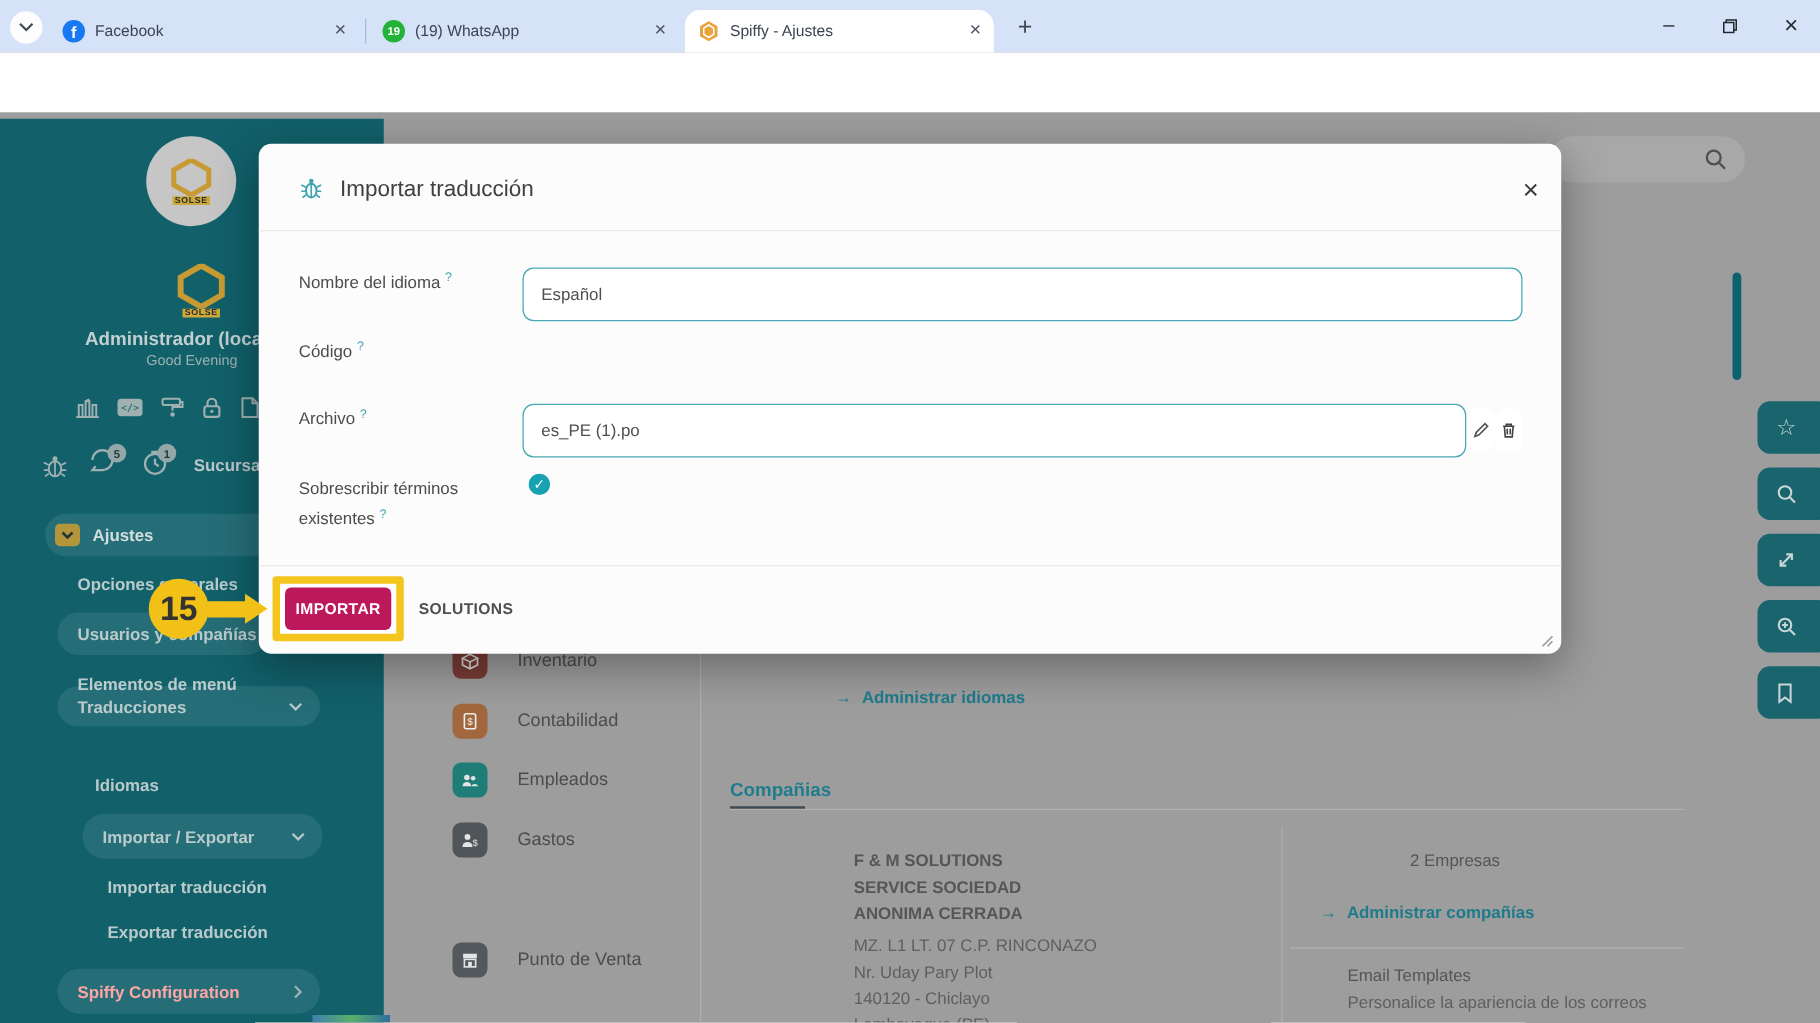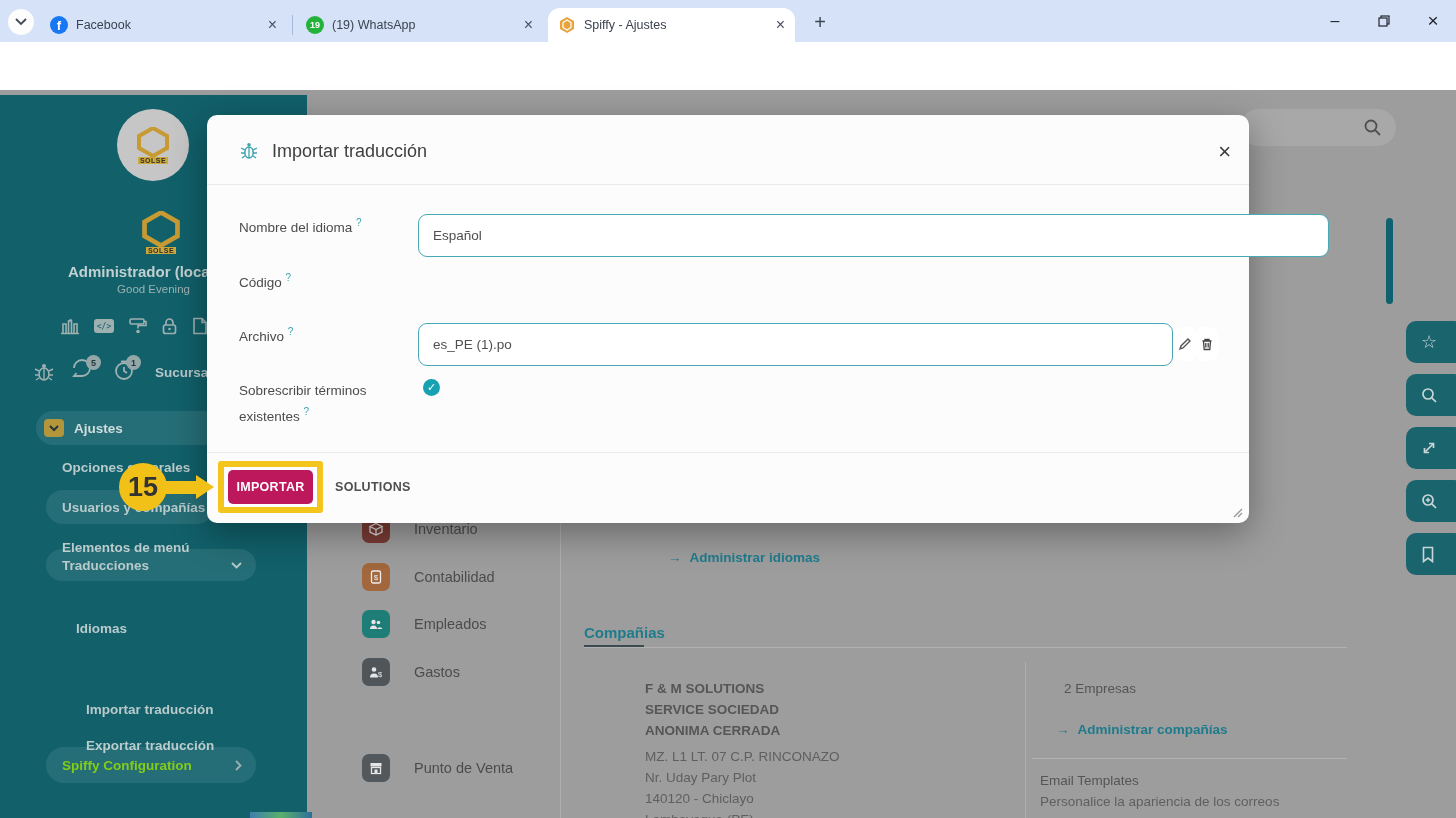--- a/index.html
+++ b/index.html
@@ -39,21 +39,21 @@
   .vdiv { position:absolute; width:1px; background:#afafaf; }
   .hline { position:absolute; height:1px; background:#b1b1b1; }
 
   .app-row { position:absolute; left:348px; height:48px; width:200px; display:flex; align-items:center; }
   .app-tile { width:28px; height:28px; border-radius:7px; margin-left:14px; display:flex; align-items:center; justify-content:center; flex:0 0 auto; }
   .app-label { margin-left:24px; font-size:14.5px; color:#4c4c4c; }
 
   .teal-link { position:absolute; font-size:13.5px; font-weight:bold; color:#1e7b8c; display:flex; gap:8px; align-items:center; }
   .sec-header { position:absolute; font-size:15px; font-weight:bold; color:#1f7c8c;text-align:right; }
   .sec-underline { position:absolute; height:3px; background:#3c4a52; }
-  .txt { position:absolute; font-size:13.5px; color:#585858; line-height:21px; }
+  .txt { position:absolute; font-size:13.5px; color:#585858; line-height:21px;margin-left:38px; }
 
   .scroll-ind { position:absolute; left:1386px; top:128px; width:7px; height:86px; border-radius:4px; background:#0e6270; }
   .fab { position:absolute; left:1406px; width:58px; height:42px; border-radius:10px; background:#1a646e; display:flex; align-items:center; justify-content:flex-start; padding-left:15px; color:#c9d6d7; }
   .fab .glyph { font-size:18px; }
 
   
   .sidebar { position:absolute; left:0; top:5px; width:307px; height:807px; background:#11606a; border-radius:0 0 22px 22px; overflow:hidden; z-index:2; }
   .logo-circle { position:absolute; left:117px; top:14px; width:72px; height:72px; border-radius:50%; background:#c6c6c6; display:flex; flex-direction:column; align-items:center; justify-content:center; }
   .logo-hex-sm { position:absolute; left:138px; top:116px; width:46px; height:52px; display:flex; flex-direction:column; align-items:center; }
   .solse-word { font-size:7px; font-weight:bold; color:#2e2e2e; background:#cda93b; padding:0 2px; letter-spacing:.5px; }
@@ -265,21 +265,21 @@
       <div>ANONIMA CERRADA</div>
     </div>
     <div class="txt" style="left:645px; top:656px; color:#5f5f5f">
       <div>MZ. L1 LT. 07 C.P. RINCONAZO</div>
       <div>Nr. Uday Pary Plot</div>
       <div>140120 - Chiclayo</div>
       <div>Lambayeque (PE)</div>
     </div>
 
     <div class="vdiv" style="left:1025px; top:572px; height:188px"></div>
-    <div class="txt" style="left:1064px; top:588px; color:#555">2 Empresas</div>
+    <div class="txt" style="left:1090px; top:588px; color:#555">2 Empresas</div>
     <div class="teal-link" style="left:1056px; top:632px">
       <span>→</span>
       <span>Administrar compañías</span>
     </div>
     <div class="hline" style="left:1032px; top:668px; width:315px"></div>
     <div class="txt" style="left:1040px; top:680px; color:#555">Email Templates</div>
     <div class="txt" style="left:1040px; top:701px; color:#5f5f5f">Personalice la apariencia de los correos</div>
 
     <div class="scroll-ind"></div>
 
@@ -389,23 +389,31 @@
     <div class="menu-item" style="left:62px; top:442px; height:20px">Elementos de menú</div>
     <div class="menu-item menu-pill" style="left:46px; top:454px; width:210px; height:32px; padding-left:16px">
       <span>Traducciones</span>
       <span class="chev">
           <svg width="11" height="7" viewBox="0 0 11 7">
             <path d="M1 1 L5.5 5.5 L10 1" fill="none" stroke="#b9cacb" stroke-width="1.8"></path>
           </svg>
         </span>
     </div>
     <div class="menu-item" style="left:76px; top:523px; height:20px">Idiomas</div>
+    <div class="menu-item menu-pill" style="left:66px; top:556px; width:192px; height:36px; padding-left:16px">
+      <span>Importar / Exportar</span>
+      <span class="chev">
+          <svg width="11" height="7" viewBox="0 0 11 7">
+            <path d="M1 1 L5.5 5.5 L10 1" fill="none" stroke="#b9cacb" stroke-width="1.8"></path>
+          </svg>
+        </span>
+    </div>
     <div class="menu-item" style="left:86px; top:604px; height:20px">Importar traducción</div>
     <div class="menu-item" style="left:86px; top:640px; height:20px">Exportar traducción</div>
-    <div class="menu-item menu-pill" style="left:46px; top:652px; width:210px; height:36px; padding-left:16px; color:#84cc16">
+    <div class="menu-item menu-pill" style="left:46px; top:680px; width:210px; height:36px; padding-left:16px; color:#fca5a5">
       <span>Spiffy Configuration</span>
       <span class="chev">
           <svg width="7" height="11" viewBox="0 0 7 11">
             <path d="M1 1 L5.5 5.5 L1 10" fill="none" stroke="#9fb0b1" stroke-width="1.8"></path>
           </svg>
         </span>
     </div>
   </div>
 
   <div class="bottom-strip"></div>
@@ -418,21 +426,21 @@
           <circle cx="10" cy="3.8" r="1.8" fill="#3fa3b1"></circle>
           <path d="M5.8 8.8 L2 7 M5.8 12 H2 M5.8 15 L3 17 M14.2 8.8 L18 7 M14.2 12 H18 M14.2 15 L17 17 M10 6 V17" stroke="#3fa3b1" stroke-width="1.3"></path>
         </svg>
       <div class="modal-title">Importar traducción</div>
       <div class="modal-close">×</div>
     </div>
 
     <div class="fld-label" style="top:102px">
       <span>Nombre del idioma</span> <sup>?</sup>
     </div>
-    <div class="fld-input" style="top:99px; width:911px">
+    <div class="fld-input" style="top:99px; width:800px">
       <span>Español</span>
     </div>
 
     <div class="fld-label" style="top:157px">
       <span>Código</span> <sup>?</sup>
     </div>
 
     <div class="fld-label" style="top:211px">
       <span>Archivo</span> <sup>?</sup>
     </div>

